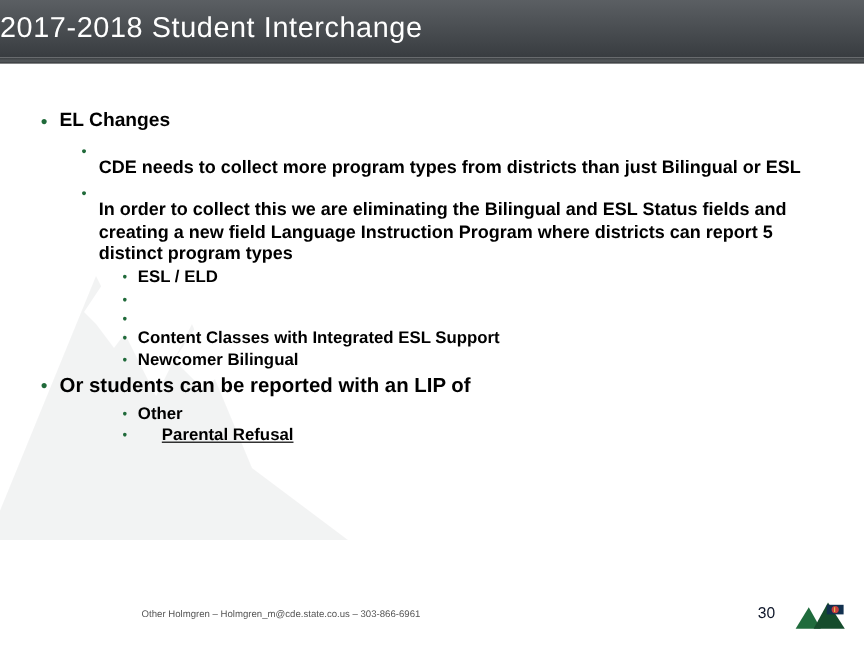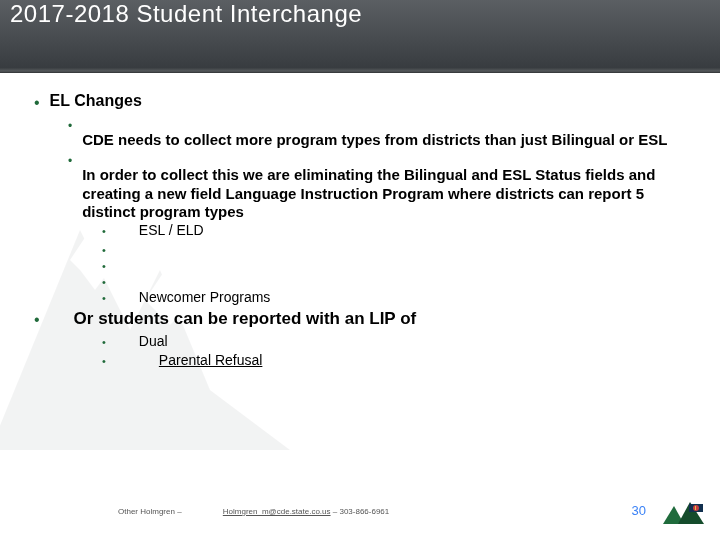--- a/index.html
+++ b/index.html
@@ -1,35 +1,35 @@
 <!DOCTYPE html>
 <html><head>
 <meta charset="utf-8">
 <style>
   * { margin: 0; padding: 0; box-sizing: border-box; }
   html, body { width: 720px; height: 540px; font-family: Verdana, Geneva, sans-serif; background: #fff; overflow: hidden; }
   .slide { position: relative; width: 720px; height: 540px; }
-  .title-band { position: relative; width: 100%; height: 68px; background: linear-gradient(to bottom, #5b5f63 0%, #383c40 100%); display: flex; align-items: flex-start; padding-left: 10px; }
+  .title-band { position: relative; width: 100%; height: 48px; background: linear-gradient(to bottom, #5b5f63 0%, #383c40 100%); display: flex; align-items: center; padding-left: 0; }
   .title-band .title { color: #fff; font-size: 24px; font-weight: 400; letter-spacing: 0.5px; }
   .title-underline { width: 100%; height: 5px; background: linear-gradient(to bottom, #3b3f42, #55595c 60%, #2f3234); }
   .watermark { position: absolute; left: -40px; top: 150px; width: 360px; height: 330px; opacity: 0.10; }
   .content { position: absolute; left: 34px; top: 92px; width: 648px; color: #000; }
   .b1 { display: flex; margin-bottom: 4px; }
   .b1 .dot { color: #206a3a; font-size: 16px; margin-right: 10px; margin-top: 2px; }
   .b1 .txt { font-size: 16px; font-weight: 700; }
   .b2 { display: flex; margin-left: 34px; margin-top: 2px; }
   .b2 .dot { color: #206a3a; font-size: 12px; margin-right: 10px; margin-top: 3px; }
   .b2 .txt { font-size: 15px; font-weight: 600; line-height: 1.22; margin-top: 15px; }
   .b3 { display: flex; margin-left: 68px; margin-top: 1px; }
   .b3 .dot { color: #206a3a; font-size: 11px; margin-right: 9px; margin-top: 3px; }
-  .b3 .txt { font-size: 14px; font-weight: 400; line-height: 1.25; margin-left: 24px; }
+  .b3 .txt { font-size: 14px; font-weight: 700; line-height: 1.25; }
   .underline { text-decoration: underline; padding-left: 20px; }
   .footer-contact { position: absolute; left: 118px; bottom: 24px; font-size: 8px; color: #555; }
-  .footer-contact .link { text-decoration: underline; color: #555; margin-left: 39px; }
-  .footer-page { position: absolute; right: 74px; bottom: 22px; font-size: 13px; color: #3b82f6; }
+  .footer-contact .link { color: #555; }
+  .footer-page { position: absolute; right: 74px; bottom: 22px; font-size: 13px; color: #0f172a; }
   .logo { position: absolute; right: 14px; bottom: 12px; width: 46px; height: 30px; }
 </style>
 </head>
 <body>
 <div class="slide">
 
 <div class="title-band">
   <div class="title">2017-2018 Student Interchange</div>
 </div>
 <div class="title-underline"></div>
@@ -61,34 +61,35 @@
     <div class="txt">ESL / ELD</div>
   </div>
   <div class="b3">
     <div class="dot">•</div>
   </div>
   <div class="b3">
     <div class="dot">•</div>
   </div>
   <div class="b3">
     <div class="dot">•</div>
+    <div class="txt">Content Classes with Integrated ESL Support</div>
   </div>
   <div class="b3">
     <div class="dot">•</div>
-    <div class="txt">Newcomer Programs</div>
+    <div class="txt">Newcomer Bilingual</div>
   </div>
 
   <div class="b1" style="margin-top:3px;">
     <div class="dot">•</div>
-    <div class="txt" style="font-size:17px;margin-left:24px;">Or students can be reported with an LIP of</div>
+    <div class="txt" style="font-size:17px;">Or students can be reported with an LIP of</div>
   </div>
 
   <div class="b3">
     <div class="dot">•</div>
-    <div class="txt">Dual</div>
+    <div class="txt">Other</div>
   </div>
   <div class="b3">
     <div class="dot">•</div>
     <div class="txt underline">Parental Refusal</div>
   </div>
 
 </div>
 
 <div class="footer-contact">
   <span>Other Holmgren – </span><span class="link">Holmgren_m@cde.state.co.us</span><span> – 303-866-6961</span>

